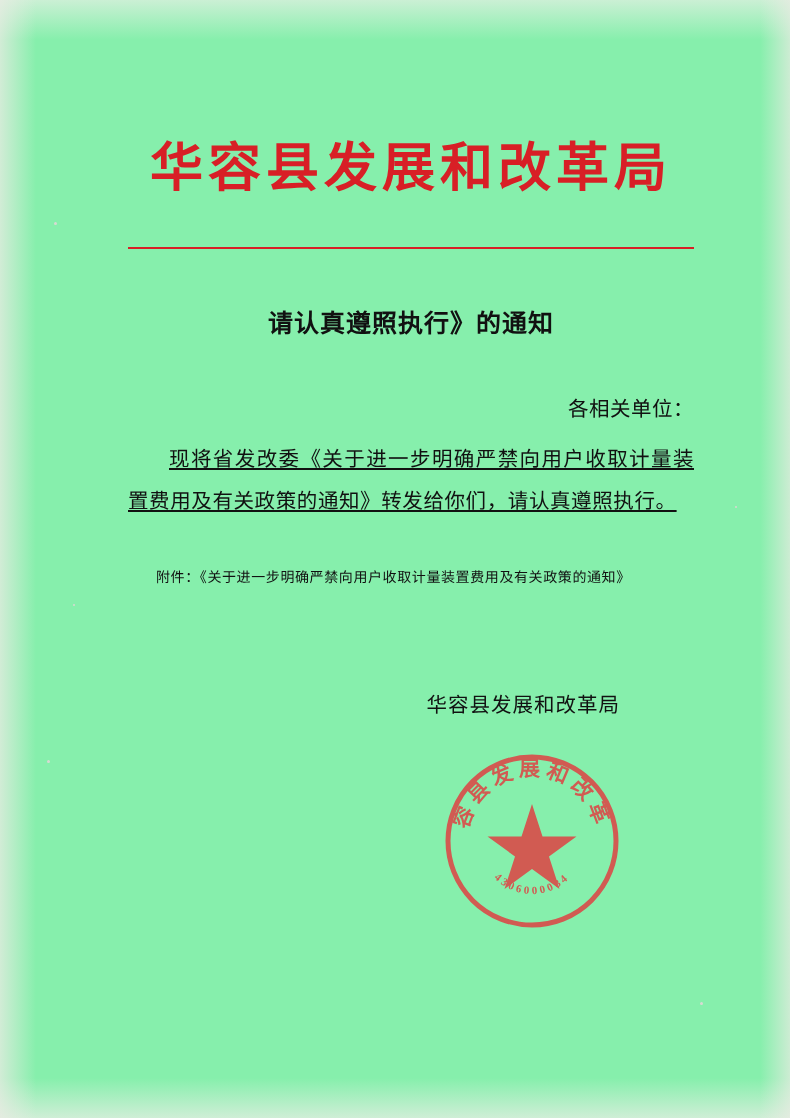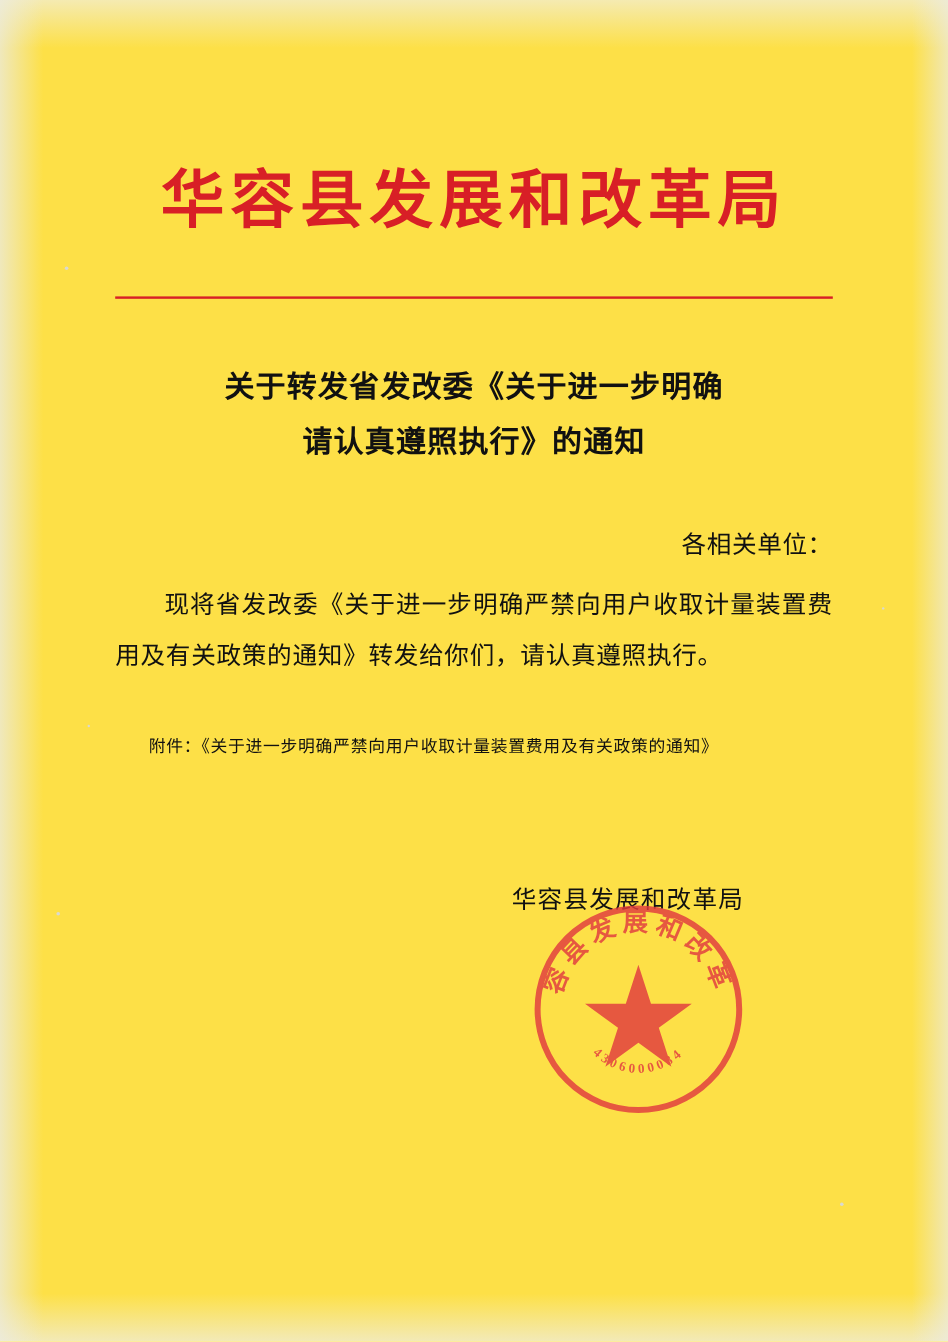--- a/index.html
+++ b/index.html
@@ -11,23 +11,24 @@
     height: 1118px;
     background: #ffffff;
     font-family: "Liberation Serif", "DejaVu Serif", serif;
     overflow: hidden;
   }
 
   .page {
     position: relative;
     width: 790px;
     height: 1118px;
-    background: #fde047;
+    background: #86efac;
     box-sizing: border-box;
     overflow: hidden;
+    padding-left: 32px;
   }
 
   
   .page::before {
     content: "";
     position: absolute;
     inset: 0;
     pointer-events: none;
     background:
       linear-gradient(90deg, rgba(235,235,228,0.75) 0px, rgba(253,253,251,0) 36px),
@@ -88,20 +89,21 @@
   }
 
   .body-para {
     margin-top: 8px;
     font-size: 20.5px;
     color: #111;
     line-height: 2.05;
     text-indent: 2em;
     letter-spacing: 0.6px;
     text-align: justify;
+    text-decoration: underline;
   }
 
   .attachment-para {
     margin-top: 42px;
     font-size: 14px;
     color: #111;
     line-height: 2.05;
     text-indent: 2em;
     letter-spacing: 0.6px;
     text-align: justify;
@@ -164,21 +166,20 @@
   <span class="speck" style="left:700px; top:1002px; width:3px; height:3px;"></span>
 
   <div class="content">
 
     <div class="letterhead">
       <div class="letterhead-title">华容县发展和改革局</div>
       <div class="letterhead-rule"></div>
     </div>
 
     <div class="doc-title">
-      <span class="line">关于转发省发改委《关于进一步明确</span>
       <span class="line">请认真遵照执行》的通知</span>
     </div>
 
     <div class="salutation">各相关单位：</div>
 
     <div class="body-para">现将省发改委《关于进一步明确严禁向用户收取计量装置费用及有关政策的通知》转发给你们，请认真遵照执行。</div>
 
     <div class="attachment-para">附件：《关于进一步明确严禁向用户收取计量装置费用及有关政策的通知》</div>
 
     <div class="signature-block">

